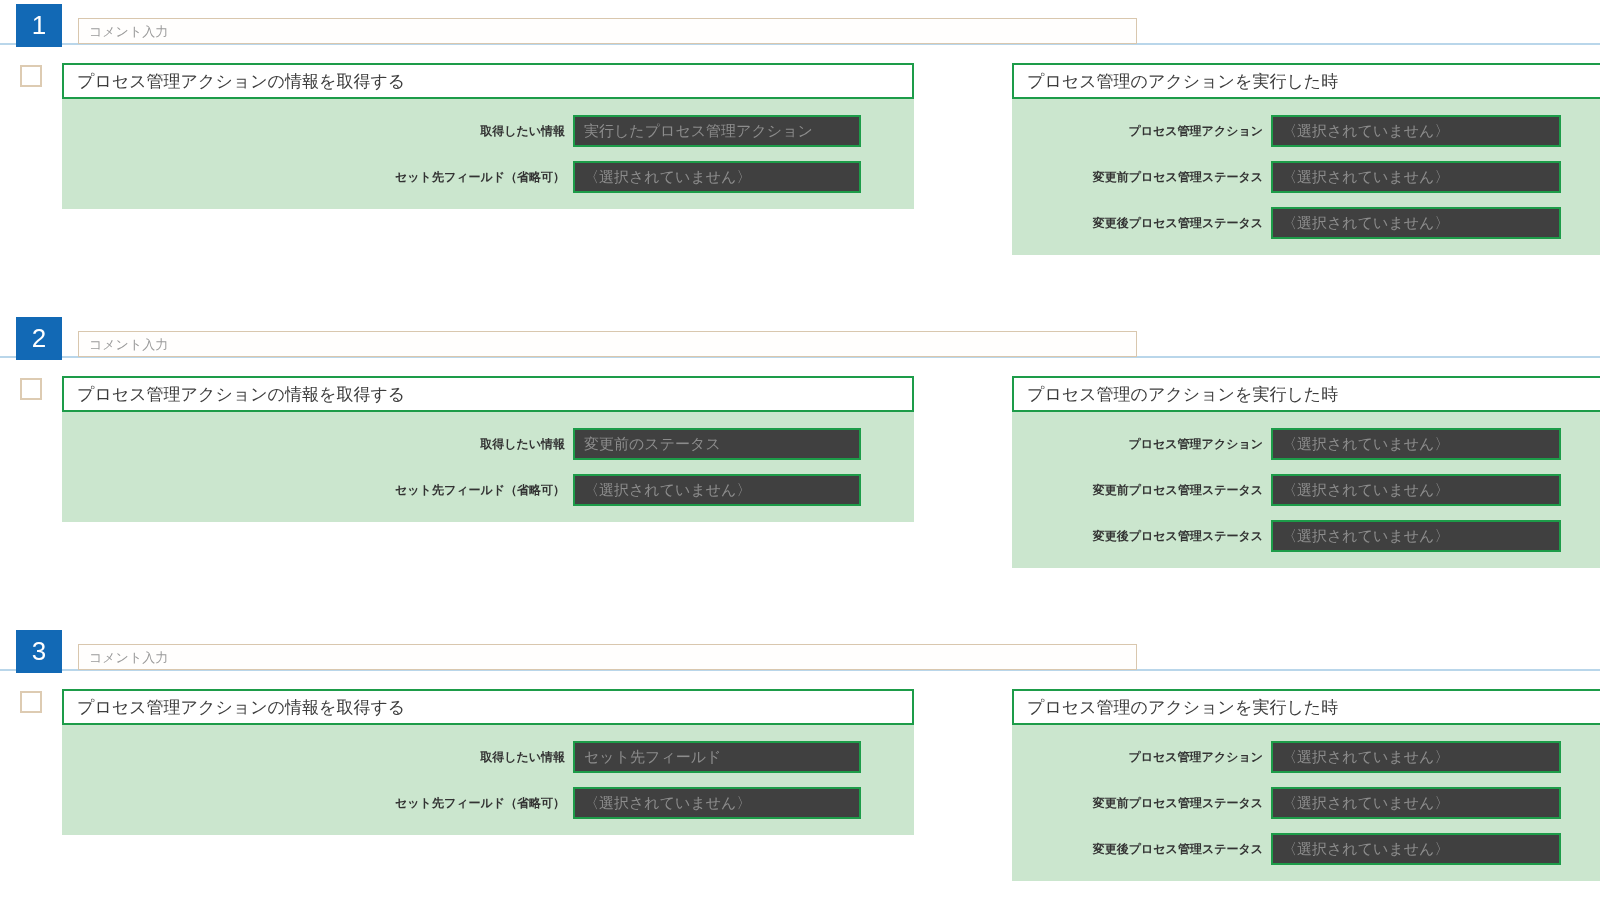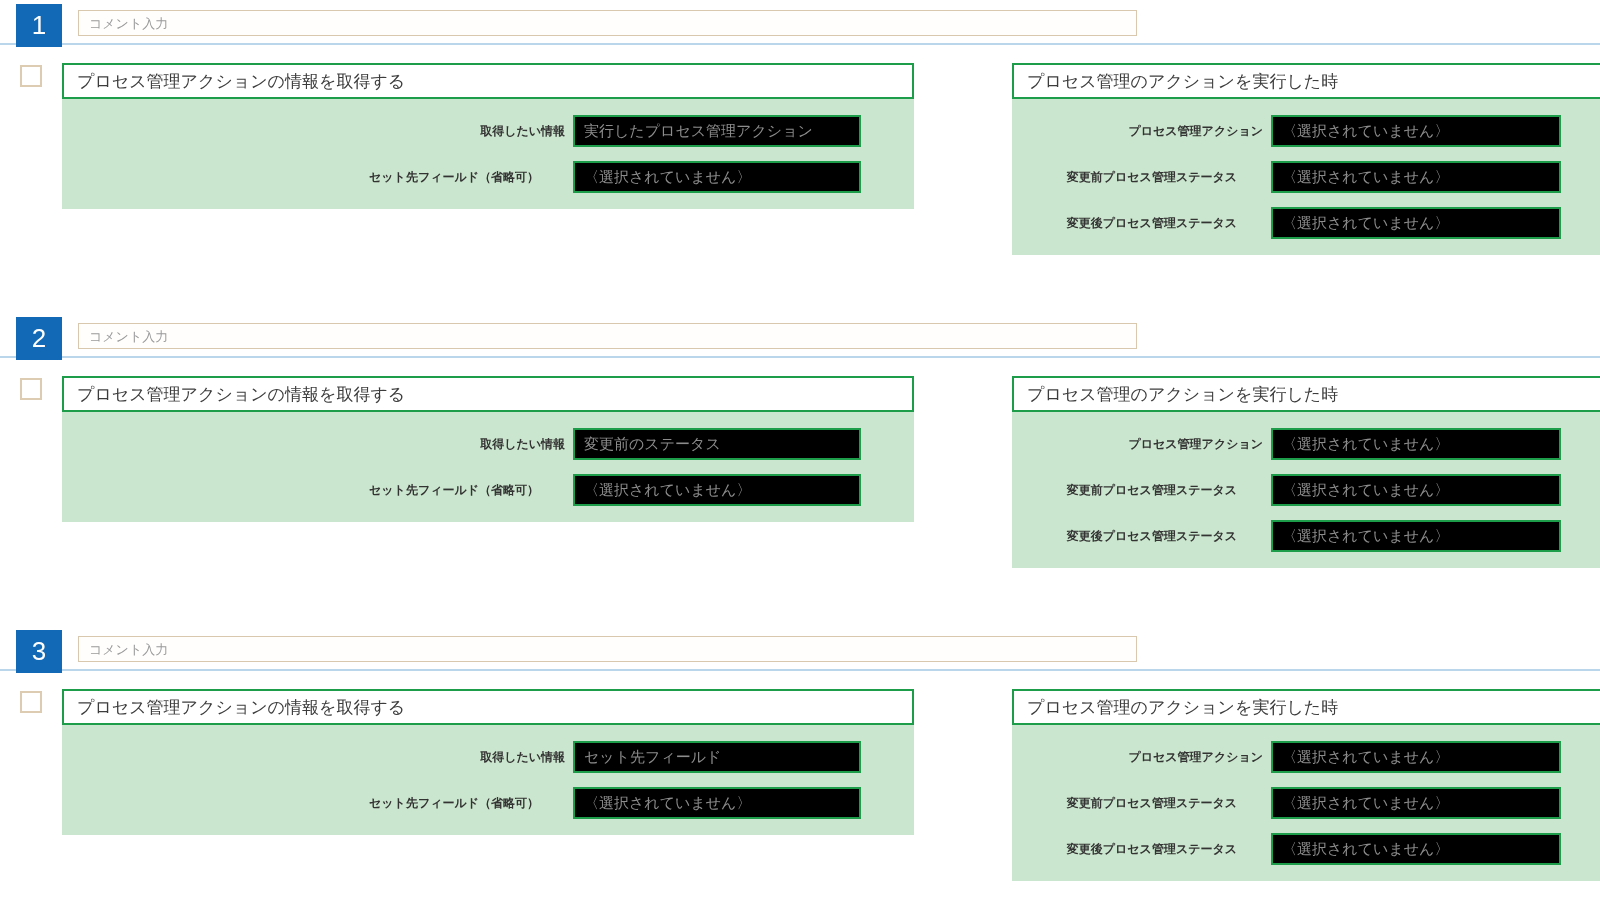--- a/index.html
+++ b/index.html
@@ -21,50 +21,50 @@
   .section{margin-bottom:62px;}
   .comment-row{
     position:relative;height:41px;border-bottom:2px solid var(--sep-blue);
   }
   .badge{
     position:absolute;left:16px;top:0;width:46px;height:43px;z-index:2;
     background:var(--badge-blue);color:#ffffff;font-size:26px;font-weight:400;
     display:flex;align-items:center;justify-content:center;
   }
   .comment-input{
-    position:absolute;left:78px;top:6px;width:1059px;height:26px;
+    position:absolute;left:78px;top:14px;width:1059px;height:26px;
     border:1px solid var(--tan);background:#fffefd;
     font-size:13px;color:#555555;padding:0 10px;outline:none;
     font-family:"Liberation Sans","DejaVu Sans",sans-serif;
   }
   .comment-input::placeholder{color:#9a9a9a;opacity:1;}
   .body-row{display:flex;align-items:flex-start;margin-top:18px;}
   .row-checkbox{
     width:22px;height:22px;margin:2px 20px 0 20px;flex:none;
     border:2px solid #ddcbb2;background:#ffffff;cursor:pointer;
   }
   .panel{flex:none;}
   .panel.left{width:852px;}
   .panel.right{width:605px;margin-left:98px;}
   .panel-header{
     height:36px;background:#ffffff;border:2px solid var(--green-border);
     display:flex;align-items:center;padding-left:13px;
     font-size:17px;font-weight:500;color:#3c3c3c;white-space:nowrap;
   }
   .panel-body{background:var(--green-body);padding:16px 0;}
   .field-row{display:flex;align-items:center;justify-content:flex-end;}
-  .field-row + .field-row{margin-top:14px;gap:26px;}
+  .field-row + .field-row{margin-top:14px;}
   .panel.left  .field-row{padding-right:53px;}
   .panel.right .field-row{padding-right:56px;}
   .field-label{
     font-weight:bold;font-size:12px;color:var(--label-text);
     margin-right:8px;white-space:nowrap;
   }
   .select-box{
-    height:32px;background:#000000;border:2px solid var(--green-border);
+    height:32px;background:#404040;border:2px solid var(--green-border);
     display:flex;align-items:center;padding:11px 9px;flex:none;
     font-size:15px;color:var(--value-text);white-space:nowrap;overflow:hidden;
     cursor:pointer;
   }
   .panel.left  .select-box{width:288px;}
   .panel.right .select-box{width:290px;}
 </style>
 </head>
 <body>
 

